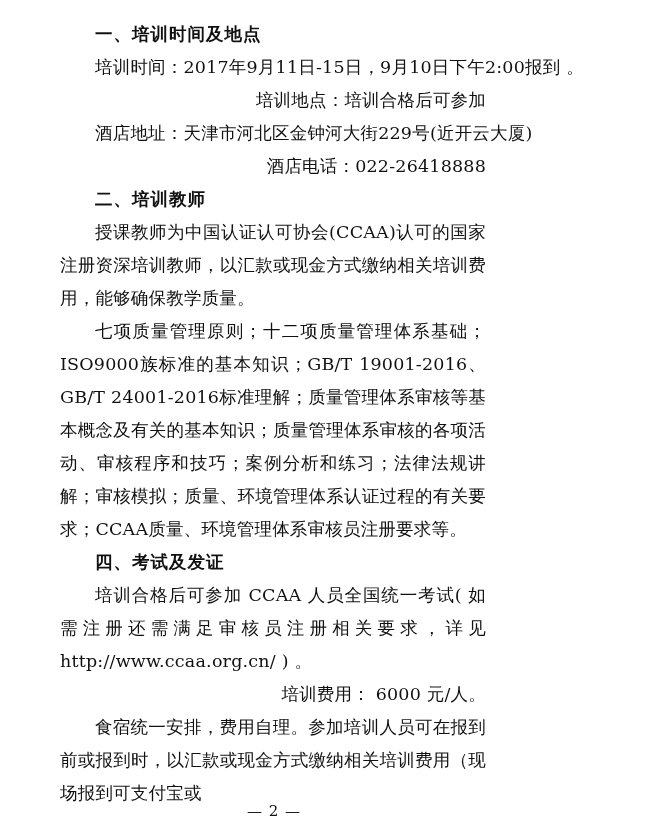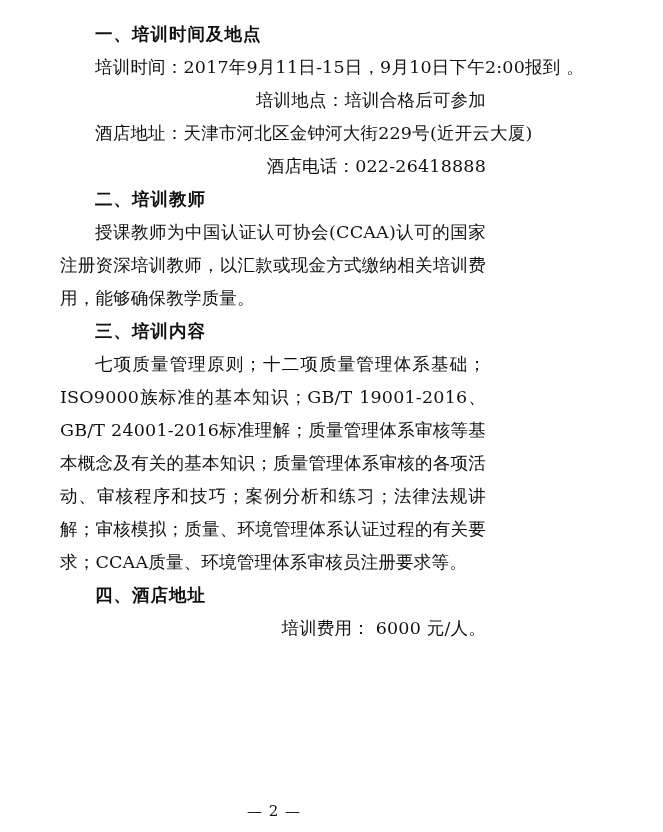--- a/index.html
+++ b/index.html
@@ -70,23 +70,24 @@
 
     <h2 class="section-heading">一、培训时间及地点</h2>
     <p class="para nojust label-line">培训时间：2017年9月11日-15日，9月10日下午2:00报到 。</p>
     <p class="para nojust label-line">培训地点：培训合格后可参加</p>
     <p class="para nojust label-line">酒店地址：天津市河北区金钟河大街229号(近开云大厦)</p>
     <p class="para nojust label-line">酒店电话：022-26418888</p>
 
     <h2 class="section-heading">二、培训教师</h2>
     <p class="para">授课教师为中国认证认可协会(CCAA)认可的国家注册资深培训教师，以汇款或现金方式缴纳相关培训费用，能够确保教学质量。</p>
 
-    <h2 class="section-heading">三、培训内容</h2>
     <p class="para">七项质量管理原则；十二项质量管理体系基础；ISO9000族标准的基本知识；GB/T 19001-2016、GB/T 24001-2016标准理解；质量管理体系审核等基本概念及有关的基本知识；质量管理体系审核的各项活动、审核程序和技巧；案例分析和练习；法律法规讲解；审核模拟；质量、环境管理体系认证过程的有关要求；CCAA质量、环境管理体系审核员注册要求等。</p>
 
-    <h2 class="section-heading">四、酒店地址</h2>
+    <h2 class="section-heading">四、考试及发证</h2>
+    <p class="para">培训合格后可参加 CCAA 人员全国统一考试( 如需注册还需满足审核员注册相关要求，详见http://www.ccaa.org.cn/ ) 。</p>
 
     <p class="para nojust">培训费用： 6000 元/人。</p>
+    <p class="para">食宿统一安排，费用自理。参加培训人员可在报到前或报到时，以汇款或现金方式缴纳相关培训费用（现场报到可支付宝或</p>
 
   </div>
 
   <div class="footer">— 2 —</div>
 </div>
 
 </body></html>

